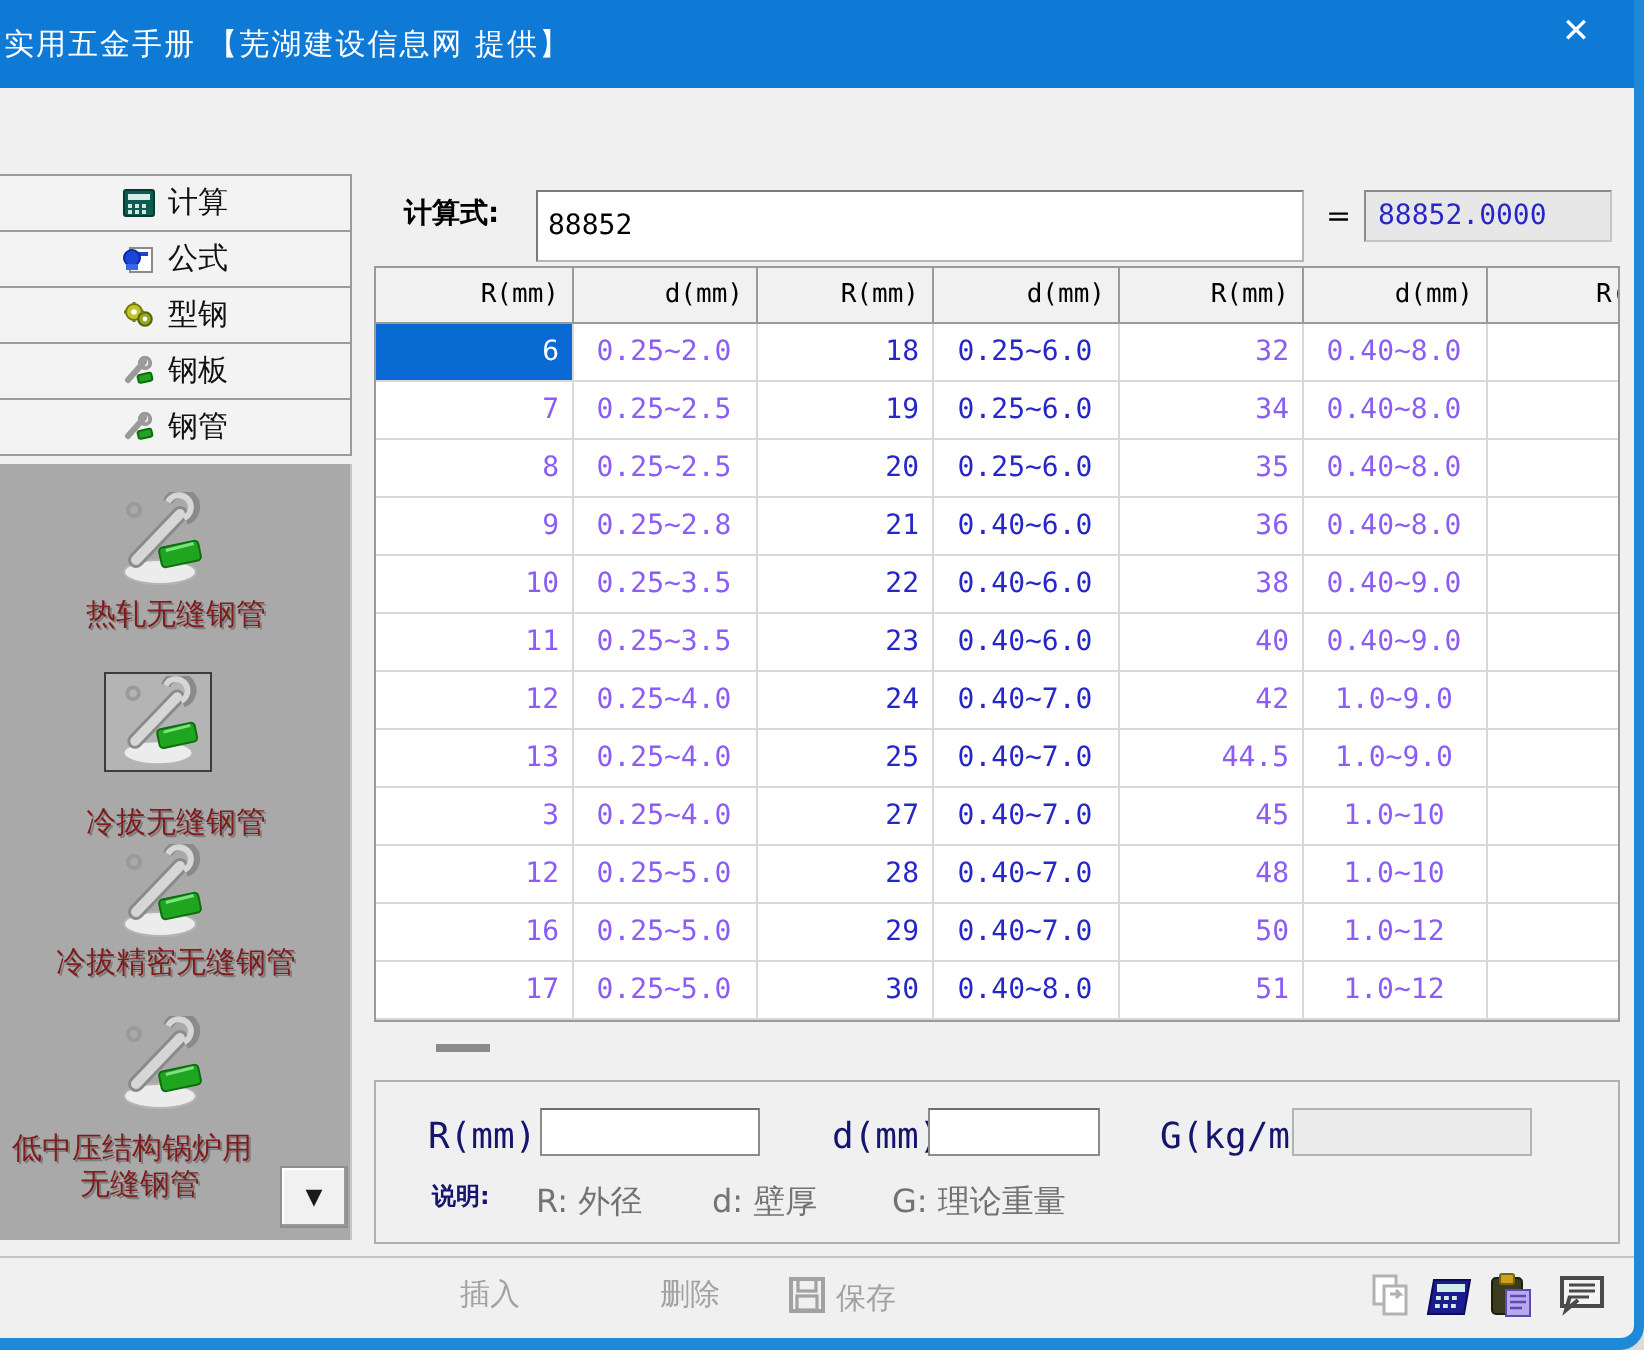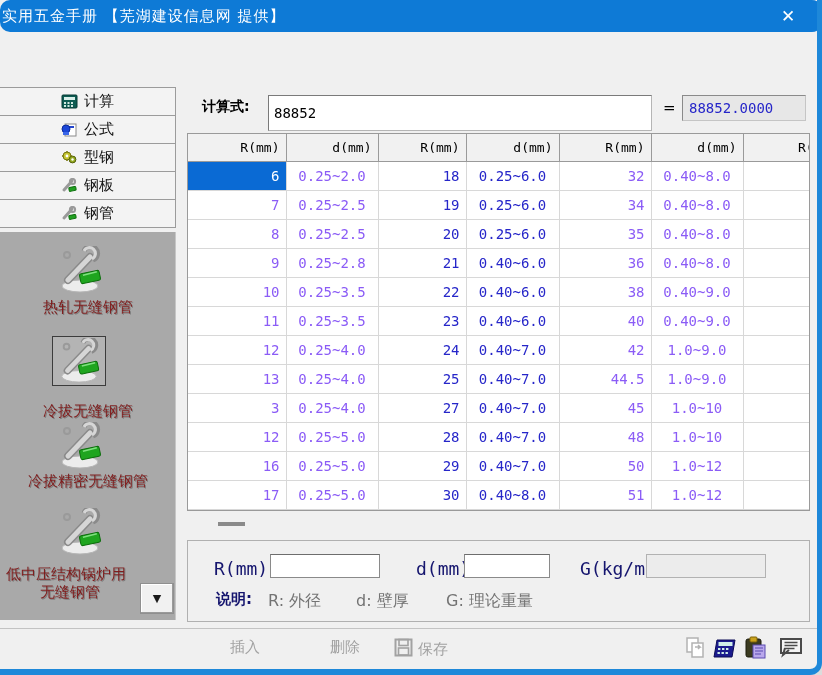--- a/index.html
+++ b/index.html
@@ -8,22 +8,22 @@
 
   .window {
     position:relative; width:822px; height:675px; background:#f0f0f0;
     overflow:hidden;
     border-right:5px solid #1e88d9; border-bottom:6px solid #1e88d9;
     border-radius:0 0 12px 0;
   }
 
   
   .titlebar {
-    position:absolute; left:0; top:0; right:-5px; height:32px; background:#0e7ad6;
-    display:flex; align-items:center; color:#fff;border-radius:10px;
+    position:absolute; left:0; top:0; right:-5px; height:44px; background:#0e7ad6;
+    display:flex; align-items:center; color:#fff;
   }
   .titlebar .title {
     font-size:15px; margin-left:-6px; padding-left:8px; white-space:nowrap;
     letter-spacing:1px;
   }
   .titlebar .close {
     position:absolute; right:12px; top:0; width:44px; height:32px;
     display:flex; align-items:center; justify-content:center;
     font-size:17px; cursor:pointer;
   }
@@ -103,21 +103,21 @@
     position:absolute; left:187px; top:540px; width:623px; height:82px;
     border:1px solid #b0b0b0; background:#f0f0f0;
   }
   .fp-label { position:absolute; font-size:18px; color:#15156e; font-family:"DejaVu Sans Mono", monospace; }
   .fp-input {
     position:absolute; height:24px; background:#fff;
     border:1px solid #8a8a8a; border-top-color:#6d6d6d;
     font-family:"DejaVu Sans Mono", monospace; font-size:14px; padding-left:4px;
   }
   .fp-input.ro { background:#ececec; border-color:#b2b2b2; }
-  .legend-label { position:absolute; left:28px; top:49px; font-size:15px; font-weight:bold; color:#15156e; }
+  .legend-label { position:absolute; left:28px; top:49px; font-size:12px; font-weight:bold; color:#15156e; }
   .legend-item { position:absolute; top:50px; font-size:16px; color:#737373; }
 
   
   .toolbar-line { position:absolute; left:0; top:628px; width:817px; height:1px; background:#c3c3c3; }
   .tb-btn {
     position:absolute; top:638px; font-size:15px; color:#a2a2a2; cursor:default;
     display:flex; align-items:center; gap:5px;
   }
   .tb-ico { position:absolute; top:635px; width:26px; height:26px; cursor:pointer; display:flex; align-items:center; justify-content:center; }
 </style>

